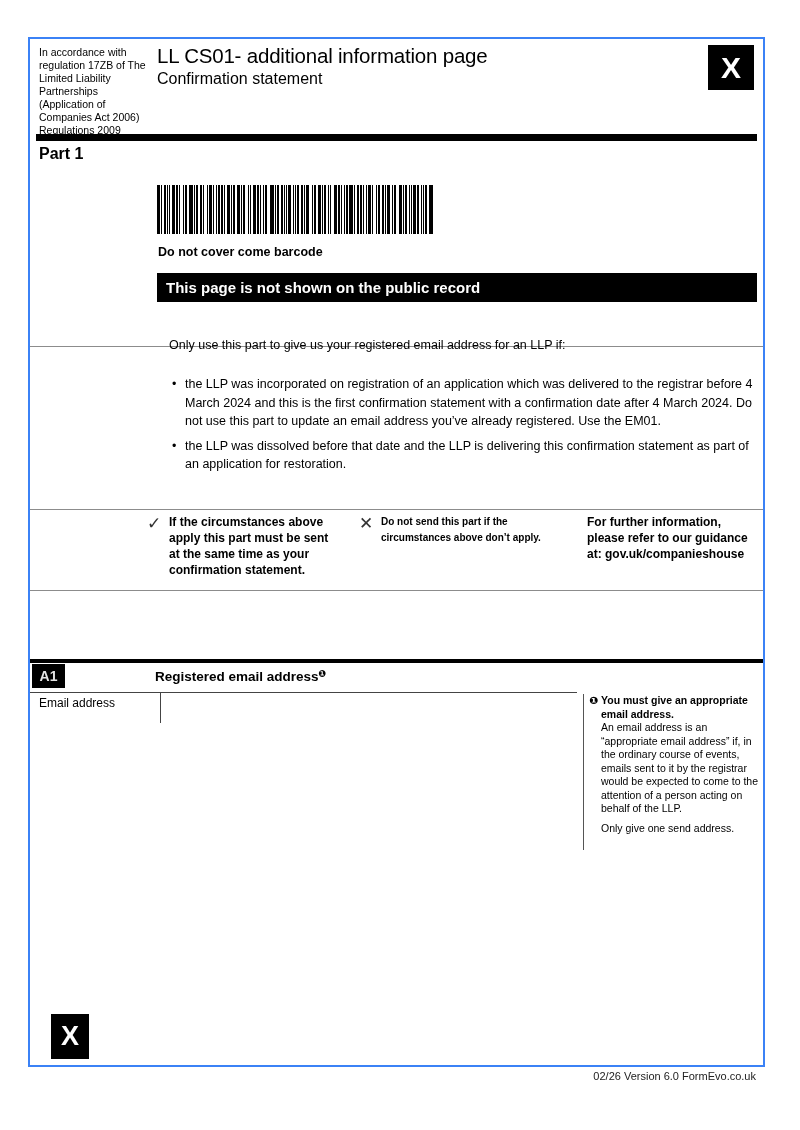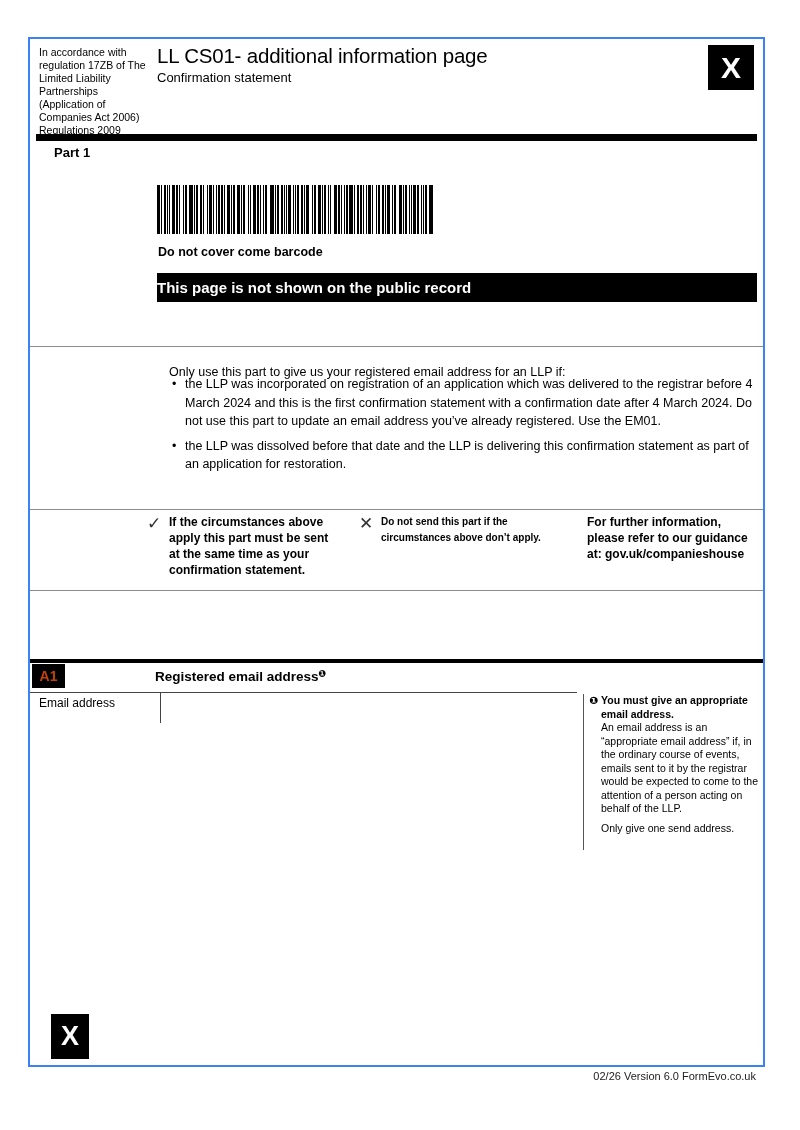--- a/index.html
+++ b/index.html
@@ -8,64 +8,64 @@
     font-family:"Liberation Sans","DejaVu Sans",sans-serif;color:#000;
     overflow:hidden;
   }
   .sheet{
     position:absolute;left:28px;top:37px;width:733px;height:1026px;
     border:2px solid #3b82f6;background:#fff;
   }
   
   .regnote{position:absolute;left:9px;top:7px;width:116px;font-size:10.5px;line-height:13px;}
   .form-title{position:absolute;left:127px;top:5px;font-size:20.5px;letter-spacing:-0.2px;}
-  .form-subtitle{position:absolute;left:127px;top:31px;font-size:13px;}
+  .form-subtitle{position:absolute;left:127px;top:31px;font-size:16px;}
   .logo{
     position:absolute;width:46px;height:45px;background:#000;color:#fff;
     display:flex;align-items:center;justify-content:center;
     font-weight:bold;font-size:30px;
   }
   .logo-top{left:678px;top:6px;}
   .logo-bottom{left:21px;top:975px;width:38px;height:45px;font-size:27px;}
   
   .thickbar{position:absolute;left:6px;right:6px;height:7px;background:#000;}
   .thickbar1{top:95px;}
   .thickbar2{top:620px;height:4px;left:0;right:0;}
   .rule{position:absolute;left:0;right:0;height:1px;background:#8c8c8c;}
   .rule1{top:307px;}
   .rule2{top:470px;}
   .rule3{top:551px;}
   .rule4{top:653px;right:auto;width:547px;background:#444;}
   
-  .part-heading{position:absolute;left:24px;top:106px;font-size:13px;font-weight:bold;}
+  .part-heading{position:absolute;left:9px;top:106px;font-size:16px;font-weight:bold;}
   .barcode{position:absolute;left:127px;top:146px;width:280px;height:49px;}
   .barcode svg{display:block;width:280px;height:49px;}
   .barcode-caption{position:absolute;left:128px;top:206px;font-size:12.5px;font-weight:bold;}
   .banner{
     position:absolute;left:127px;top:234px;width:600px;height:29px;background:#000;
-    color:#fff;font-size:15px;font-weight:bold;line-height:29px;
+    color:#fff;font-size:15px;font-weight:bold;line-height:29px;padding-left:9px;
     box-sizing:border-box;
   }
   
-  .intro{position:absolute;left:139px;top:324px;width:588px;font-size:12.5px;line-height:18.5px;}
+  .intro{position:absolute;left:139px;top:297px;width:588px;font-size:12.5px;line-height:18.5px;}
   .bullets{position:absolute;left:142px;top:330px;width:586px;}
   .bullet{display:flex;font-size:12.5px;line-height:18.5px;margin-top:6px;}
   .bullet .dot{width:13px;flex:0 0 13px;}
   
   .instructions{position:absolute;left:117px;top:475px;width:616px;display:flex;}
   .instr-icon{flex:0 0 22px;font-size:17px;color:#333;line-height:17px;padding-top:1px;}
   .instr-col{display:flex;}
   .col-do{width:212px;}
   .col-do .instr-text{width:170px;font-size:12px;font-weight:bold;line-height:16px;}
   .col-dont{width:228px;}
   .col-dont .instr-text{width:160px;font-size:10px;font-weight:bold;line-height:16px;}
   .col-info{width:170px;font-size:12px;line-height:16px;font-weight:bold;}
   
   .sec-num{
-    position:absolute;left:2px;top:625px;width:33px;height:24px;background:#000;color:#c2410c;
+    position:absolute;left:2px;top:625px;width:33px;height:24px;background:#000;color:#e5e5e5;
     font-weight:bold;font-size:14px;display:flex;align-items:center;justify-content:center;
   }
   .sec-title{position:absolute;left:125px;top:629px;font-size:13.5px;font-weight:bold;}
   .sec-title sup{font-size:9.5px;vertical-align:4px;}
   .field-label{position:absolute;left:9px;top:657px;font-size:12px;}
   .email-input{
     position:absolute;left:130px;top:654px;width:395px;height:26px;
     border:none;border-left:1px solid #444;background:transparent;outline:none;
     font-size:13px;font-family:"Liberation Sans","DejaVu Sans",sans-serif;padding:2px 4px;
   }

